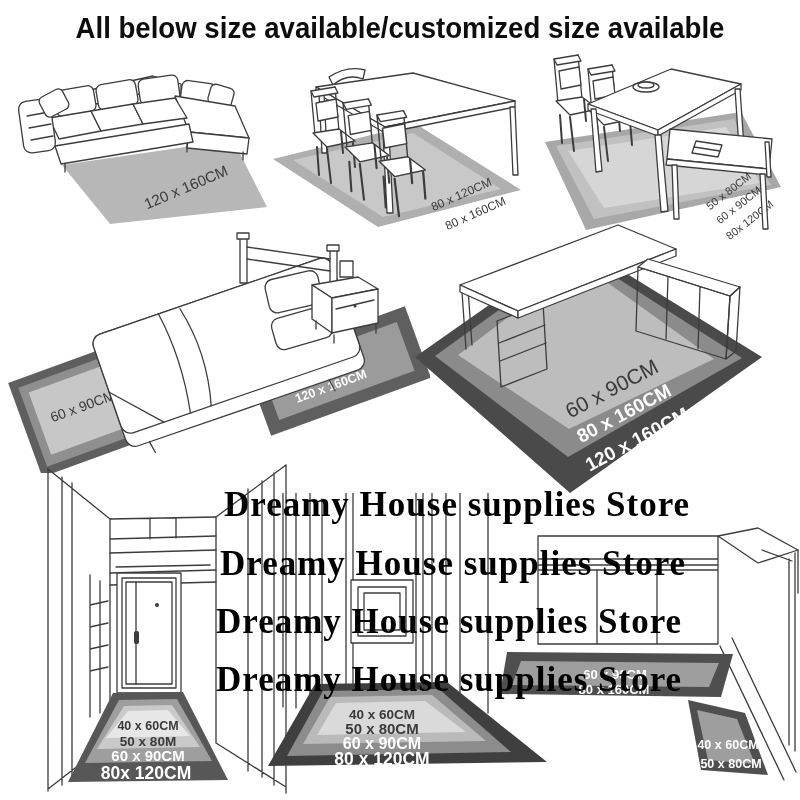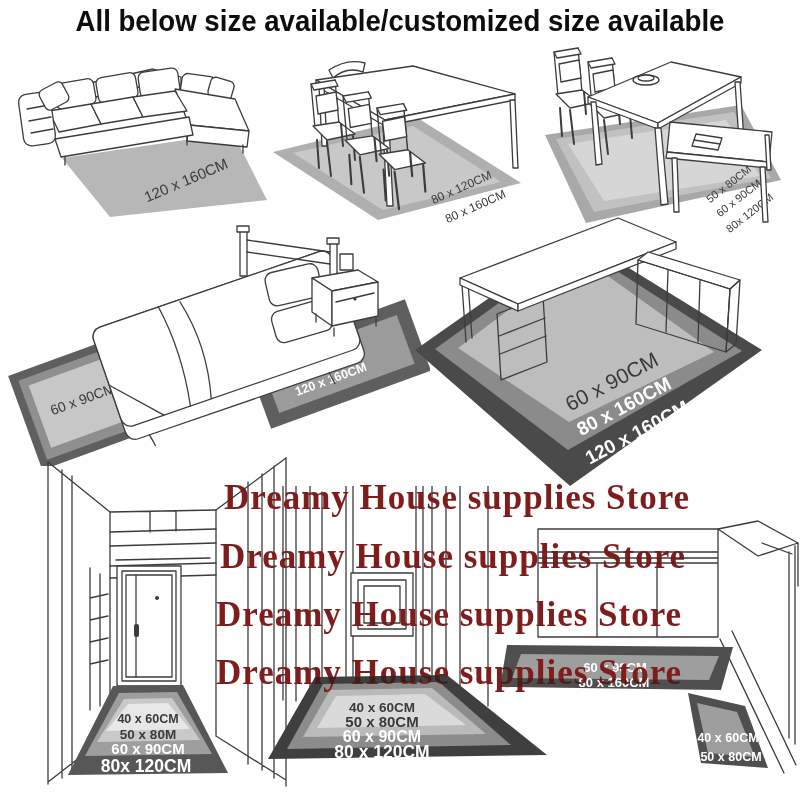--- a/index.html
+++ b/index.html
@@ -1,27 +1,27 @@
 <!DOCTYPE html>
 <html><head>
 <meta charset="utf-8">
 <style>
   html,body{margin:0;padding:0;background:#ffffff;}
   #canvas{position:relative;width:800px;height:787px;background:#ffffff;overflow:hidden;
-          font-family:"Liberation Sans",sans-serif;}
+          font-family:"Liberation Sans",sans-serif;margin-top:7px;}
   .title{position:absolute;left:0;top:4px;width:800px;text-align:center;
          font-size:30px;font-weight:700;color:#0d0d0d;letter-spacing:0px;
          transform:scaleX(0.92);transform-origin:center;white-space:nowrap;}
   .scene{position:absolute;}
   svg text{font-family:"Liberation Sans",sans-serif;}
   .line{stroke:#3c3c3c;stroke-width:1.3;fill:none;stroke-linecap:round;stroke-linejoin:round;}
   .wshape{stroke:#3c3c3c;stroke-width:1.3;fill:#ffffff;stroke-linejoin:round;}
   .lbl-dark{fill:#3a3a3a;}
   .lbl-white{fill:#ffffff;font-weight:700;}
-  .wm{position:absolute;white-space:nowrap;color:#7f1d1d;font-family:"Liberation Serif",serif;
+  .wm{position:absolute;white-space:nowrap;color:#000000;font-family:"Liberation Serif",serif;
       font-weight:700;font-size:35px;letter-spacing:1px;mix-blend-mode:darken;z-index:10;}
 </style>
 </head>
 <body>
 
 <div id="canvas">
 
   <div class="title">All below size available/customized size available</div>
 
   <svg class="scene" style="left:5px;top:45px" width="265" height="195" viewBox="0 0 265 195">

